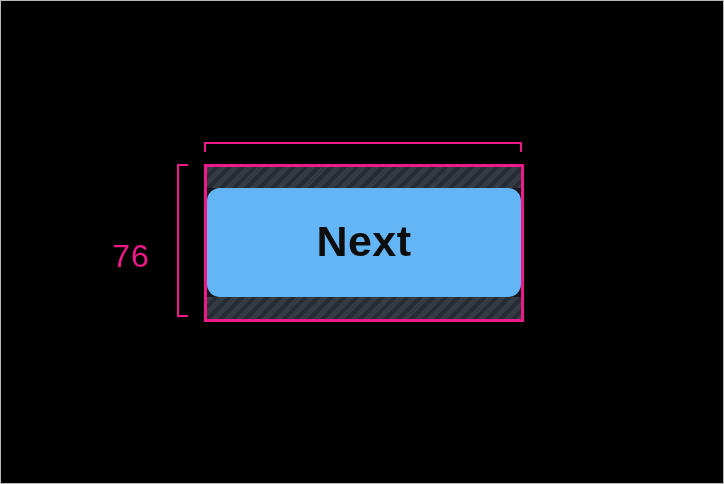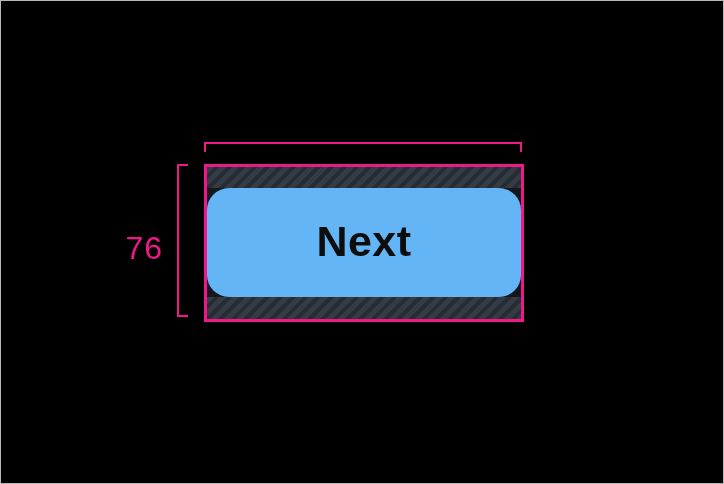--- a/index.html
+++ b/index.html
@@ -30,22 +30,22 @@
     font-size: 32px;
     font-weight: 400;
     letter-spacing: 1px;
     line-height: 1;
   }
   .dim-label.width {
     left: 203px; top: 94px; width: 320px;
     text-align: center;
   }
   .dim-label.height {
-    left: 98px; top: 231px; width: 64px;
-    text-align: right;
+    left: 98px; top: 239px; width: 64px;
+    text-align: center;
   }
   
   .bracket-top {
     position: absolute;
     left: 203px; top: 141px;
     width: 318px; height: 10px;
     border-top: 2px solid var(--accent-pink);
     border-left: 2px solid var(--accent-pink);
     border-right: 2px solid var(--accent-pink);
   }
@@ -81,21 +81,21 @@
   .button-area {
     position: relative;
     flex: 1 1 auto;
     background: #14171c;
   }
   .next-button {
     position: absolute;
     inset: 0;
     background: var(--button-blue);
     border: none;
-    border-radius: 22px;
+    border-radius: 13px;
     display: flex;
     align-items: center;
     justify-content: center;
     cursor: pointer;
     font-family: "Liberation Sans", "DejaVu Sans", sans-serif;
   }
   .next-button .label {
     color: var(--button-text);
     font-size: 43px;
     font-weight: 600;

